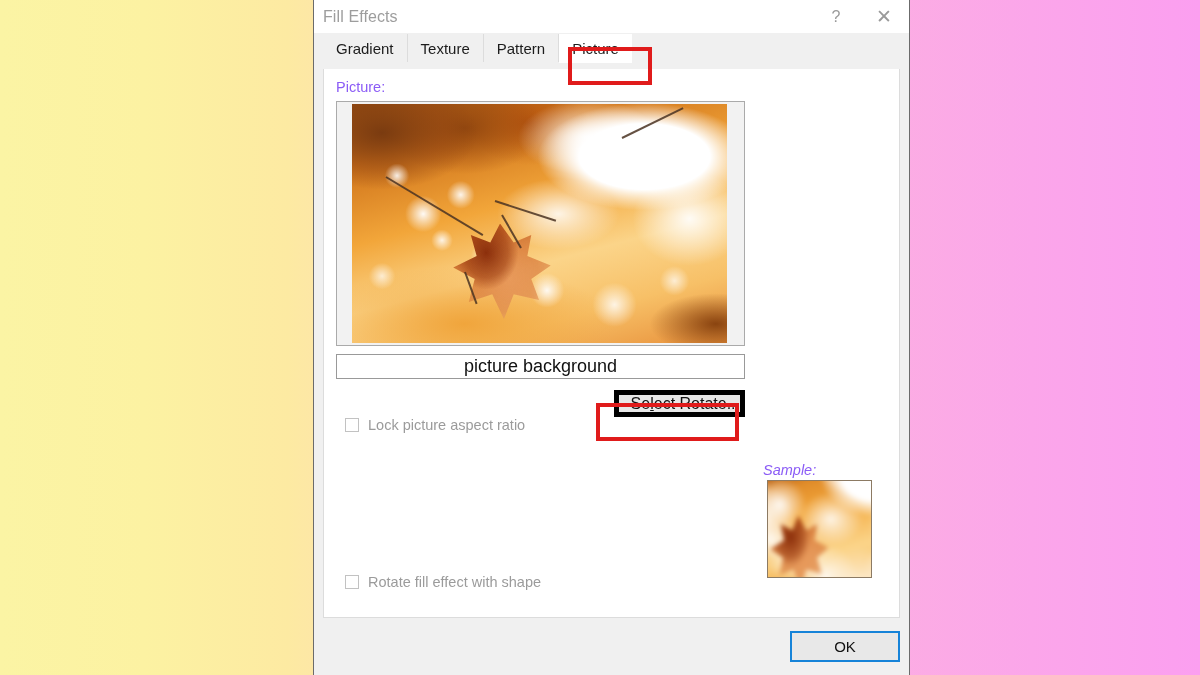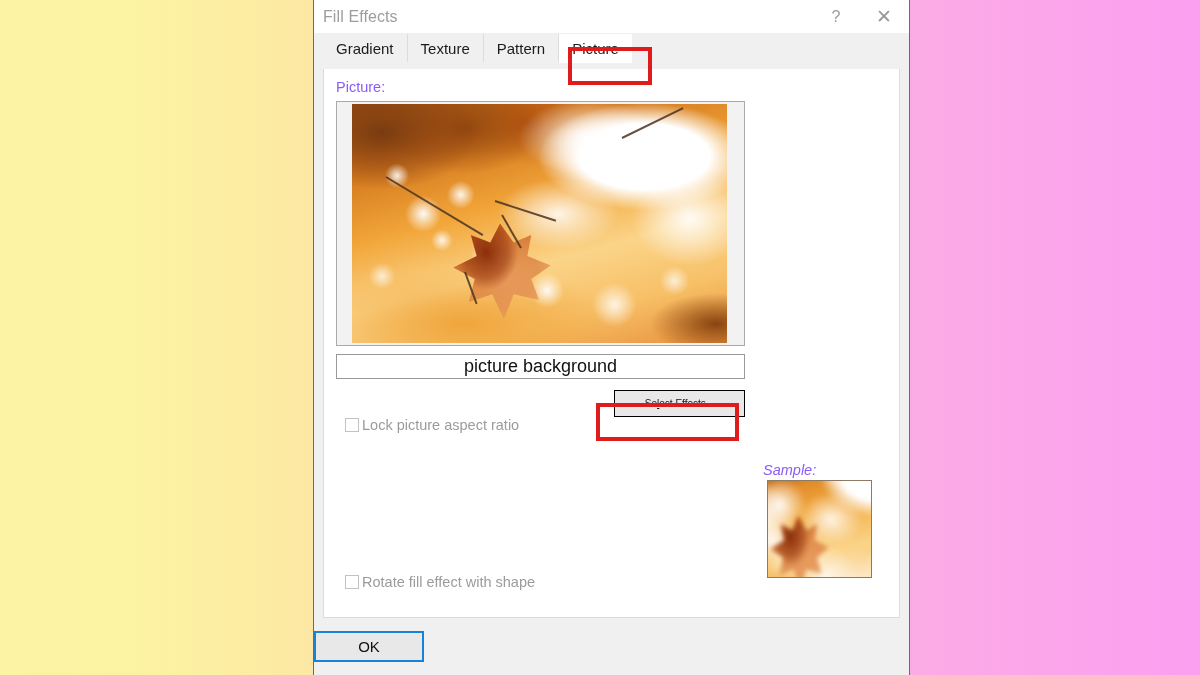--- a/index.html
+++ b/index.html
@@ -219,36 +219,36 @@
   }
 
   
   .select-picture-btn {
     position: absolute;
     left: 290px;
     top: 321px;
     width: 131px;
     height: 27px;
     background: #e8e8e8;
-    border: 1px solid #000000;
-    display: flex;
-    align-items: center;
-    justify-content: center;
-    font-size: 10px;
+    border: 5px solid #000000;
+    display: flex;
+    align-items: center;
+    justify-content: flex-end;
+    font-size: 16px;
     color: #111111;
     cursor: default;
   }
   .select-picture-btn .accel { text-decoration: underline; }
 
   
   .checkrow {
     position: absolute;
     display: flex;
     align-items: center;
-    gap: 3px;
+    gap: 9px;
     font-size: 14.5px;
     color: #9b9b9b;
     cursor: default;
   }
   .checkrow.lock   { left: 21px; top: 348px; }
   .checkrow.rotate { left: 21px; top: 505px; }
   .cbox {
     width: 14px;
     height: 14px;
     border: 1px solid #c2c2c2;
@@ -272,20 +272,21 @@
     transform-origin: 40% 55%;
   }
   .sample-thumb .leafart::after { left: 24%; top: 44%; width: 30%; height: 40%; }
 
   
   .footer {
     height: 57px;
     background: #f0f0f0;
     display: flex;
     align-items: center;
+    justify-content: flex-end;
     padding-right: 9px;
     gap: 17px;
     flex: none;
   }
   .btn {
     width: 110px;
     height: 31px;
     background: #e8e8e8;
     border: 1px solid #c6c6c6;
     font-size: 15px;
@@ -340,21 +341,21 @@
         <div class="twig d"></div>
         <div class="twig e"></div>
       </div>
     </div>
 
     <div class="filebox">picture background</div>
 
     <div class="select-picture-btn">
         <span>Se</span>
         <span class="accel">l</span>
-        <span>ect Effects...</span>
+        <span>ect Rotate...</span>
       </div>
 
     <div class="checkrow lock">
       <span class="cbox"></span>
       <span>Lock picture aspect ratio</span>
     </div>
 
     <div class="checkrow rotate">
       <span class="cbox"></span>
       <span>Rotate fill effect with shape</span>

